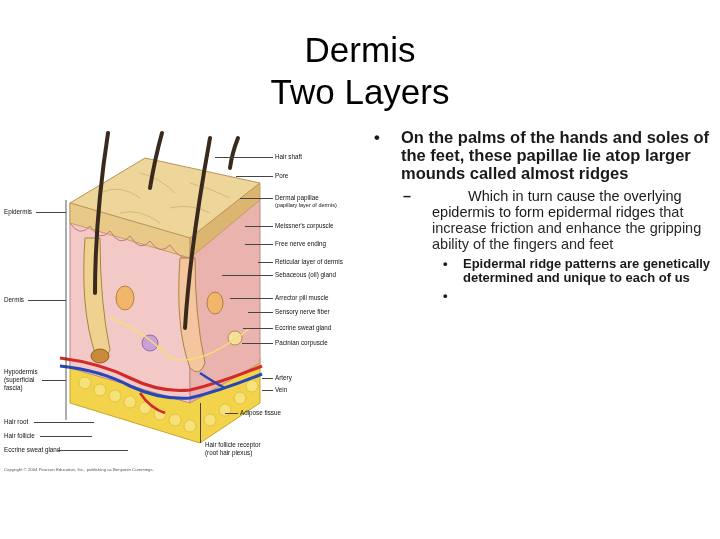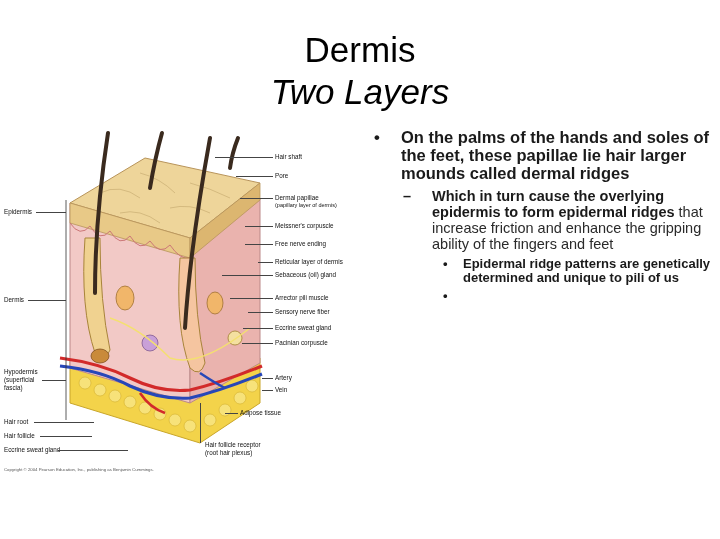--- a/index.html
+++ b/index.html
@@ -1,32 +1,32 @@
 <!DOCTYPE html>
 <html><head>
 <meta charset="utf-8">
 <style>
   html, body { margin:0; padding:0; }
   body { width:720px; height:539px; background:#ffffff; position:relative; overflow:hidden;
          font-family:"Liberation Sans", sans-serif; color:#000; }
   .title { position:absolute; left:0; width:720px; text-align:center; font-family:"Liberation Sans", sans-serif;
            font-size:35px; line-height:40px; color:#000; }
   .title.l1 { top:30px; }
-  .title.l2 { top:72px;font-style:italic; }
+  .title.l2 { top:72px; }
   .diagram { position:absolute; left:0; top:128px; width:360px; height:350px; }
   .lbl { position:absolute; font-size:6.3px; line-height:7px; color:#111; white-space:nowrap; }
   .lbl.small { font-size:5.5px; }
   .leader { position:absolute; background:#444; height:0.8px; }
   .vleader { position:absolute; background:#444; width:0.8px; }
   .bullets { position:absolute; left:368px; top:128px; width:345px; }
   .b1 { position:relative; padding-left:33px; font-size:16.5px; line-height:18px; font-weight:bold; color:#1a1a1a; }
   .b1 .mark { position:absolute; left:6px; top:0; }
   .b2 { position:relative; margin-top:6px; padding-left:64px; font-size:14.5px; line-height:16px; color:#1a1a1a; }
   .b2 .mark { position:absolute; left:35px; top:0; font-weight:bold; }
-  .b2 .bold { font-weight:bold; }
+  .b2 .bold { font-weight:normal;margin-left:36px; }
   .b2 .norm { font-weight:normal; color:#2a2a2a; }
   .b3 { position:relative; margin-top:5px; padding-left:95px; font-size:13px; line-height:14px; font-weight:bold; color:#1a1a1a; }
   .b3 .mark { position:absolute; left:75px; top:0; }
   .b3 + .b3 { margin-top:4px; }
 </style>
 </head>
 <body>
 
 <div class="title l1">Dermis</div>
 <div class="title l2">Two Layers</div>
@@ -145,26 +145,26 @@
   <div class="lbl" style="left:205px;top:313px;">Hair follicle receptor</div>
   <div class="lbl" style="left:205px;top:321px;">(root hair plexus)</div>
   <div class="vleader" style="left:200px;top:275px;height:40px;"></div>
 
   <div class="lbl small" style="left:4px;top:338px;font-size:4.3px;color:#555;">Copyright © 2004 Pearson Education, Inc., publishing as Benjamin Cummings.</div>
 </div>
 
 <div class="bullets">
   <div class="b1">
     <span class="mark">•</span>
-    <span>On the palms of the hands and soles of the feet, these papillae lie hair larger mounds called dermal ridges</span>
+    <span>On the palms of the hands and soles of the feet, these papillae lie atop larger mounds called almost ridges</span>
   </div>
   <div class="b2">
     <span class="mark">–</span>
     <span class="bold">Which in turn cause the overlying epidermis to form epidermal ridges</span><span class="norm"> that increase friction and enhance the gripping ability of the fingers and feet</span>
   </div>
   <div class="b3">
     <span class="mark">•</span>
-    <span>Epidermal ridge patterns are genetically determined and unique to pili of us</span>
+    <span>Epidermal ridge patterns are genetically determined and unique to each of us</span>
   </div>
   <div class="b3">
     <span class="mark">•</span>
   </div>
 </div>
 
 </body></html>

